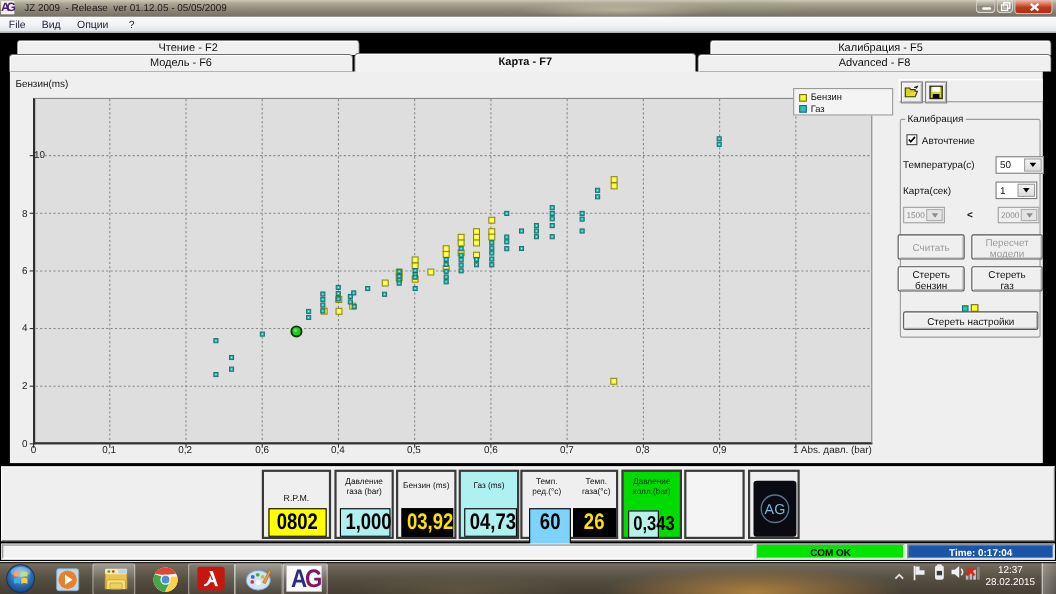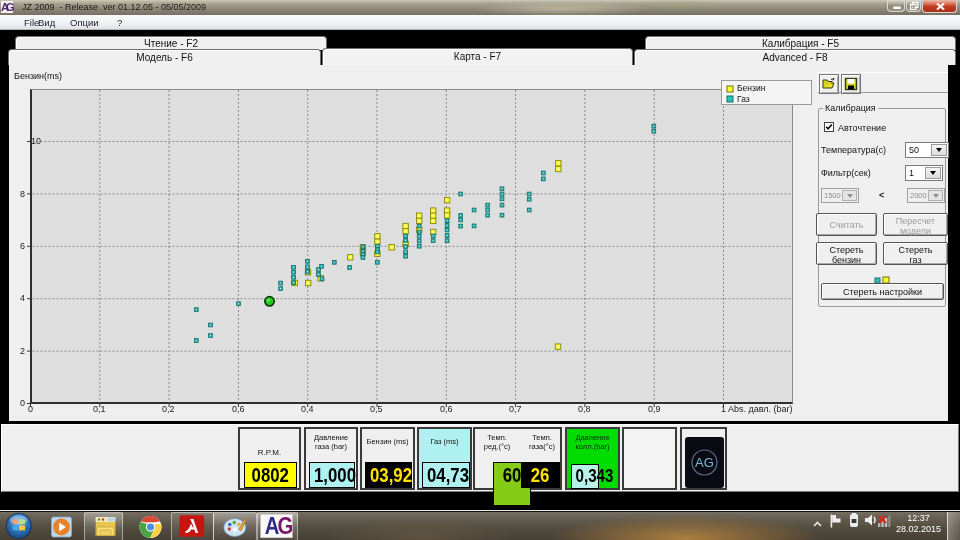--- a/index.html
+++ b/index.html
@@ -19,21 +19,21 @@
   .winbtn svg{display:block;margin:0 auto;}
   
   #menubar{left:0;top:15px;width:960px;height:15px;
     background:linear-gradient(180deg,#fbfbfb 0%,#f1f2f4 55%,#dfe2e7 100%);
     border-bottom:1px solid #b6b6ae;box-sizing:border-box;}
   #menubar span{position:absolute;top:2px;font-size:9.5px;color:#1c1c30;}
   
   .tab{box-sizing:border-box;background:#f0f0f0;border:1px solid #6e6e6e;border-bottom:none;
     border-radius:4px 4px 0 0;text-align:center;font-size:10px;color:#111;
     box-shadow:inset 1px 1px 0 #fff;}
-  .tab.active{background:#f2f2f2;font-weight:normal;}
+  .tab.active{background:#f2f2f2;font-weight:bold;}
   
   #mainpanel{left:9px;top:65px;width:939px;height:356px;background:#efefef;}
   #plot{position:absolute;left:21px;top:24px;width:763px;height:315px;background:#dedede;
     border-top:1px solid #8a8a8a;border-right:1px solid #8a8a8a;
     border-left:2px solid #2f2f2f;border-bottom:2px solid #2f2f2f;box-sizing:border-box;}
   .ylab{position:absolute;font-size:9px;color:#1c1c1c;text-align:right;width:16px;}
   .xlab{position:absolute;font-size:9px;color:#1c1c1c;top:339px;}
   #legend{z-index:5;position:absolute;left:712px;top:15px;width:89px;height:23px;background:#f4f4f4;
     border:1px solid #9a9a9a;font-size:8.5px;color:#111;}
   
@@ -98,21 +98,21 @@
         <rect x="3.5" y="4.5" width="5.5" height="5" fill="rgba(160,158,144,.6)" stroke="#fff" stroke-width="1.2"></rect>
       </svg>
     </div>
   <div class="abs winbtn" id="btnclose">
     <svg width="35" height="13">
         <path d="M14 3.5 L21 9.5 M21 3.5 L14 9.5" stroke="#fff" stroke-width="2.2"></path>
       </svg>
     </div>
 
   <div class="abs" id="menubar">
-    <span style="left:24px;">File</span>
+    <span style="left:8px;">File</span>
       <span style="left:38px;">Вид</span>
     <span style="left:70px;">Опции</span>
       <span style="left:117px;">?</span>
   </div>
 
   <div class="abs tab" style="left:15px;top:36px;width:312px;height:14px;line-height:13px;">Чтение - F2</div>
   <div class="abs tab" style="left:645px;top:36px;width:311px;height:14px;line-height:13px;">Калибрация - F5</div>
   <div class="abs tab" style="left:8px;top:49px;width:313px;height:16px;line-height:15px;">Модель - F6</div>
   <div class="abs tab" style="left:634px;top:49px;width:322px;height:16px;line-height:15px;">Advanced - F8</div>
   <div class="abs tab active" style="left:322px;top:48px;width:311px;height:18px;line-height:16px;">Карта - F7</div>
@@ -405,21 +405,21 @@
   <div class="ctl-label" style="left:838px;top:123px;">Авточтение</div>
 
   <div class="ctl-label" style="left:821px;top:145px;">Температура(с)</div>
   <div class="combo" style="left:905px;top:142px;width:44px;height:16px;">
     <span style="position:absolute;left:3px;top:2px;">50</span>
     <span class="btn">
         <span class="arrow"></span>
       </span>
   </div>
 
-  <div class="ctl-label" style="left:821px;top:168px;">Фильтр(сек)</div>
+  <div class="ctl-label" style="left:821px;top:168px;">Карта(сек)</div>
   <div class="combo" style="left:905px;top:165px;width:38px;height:16px;">
     <span style="position:absolute;left:3px;top:2px;">1</span>
     <span class="btn">
         <span class="arrow"></span>
       </span>
   </div>
 
   <div class="combo dis" style="left:821px;top:188px;width:38px;height:15px;">
     <span style="position:absolute;left:2px;top:2px;">1500</span>
     <span class="btn">
@@ -464,41 +464,46 @@
  </div>
 
  <div class="abs gbox" style="left:417px;top:427px;width:55px;height:63px;background:#aff0f0;">
    <div class="glab" style="top:9px;">Газ (ms)</div>
    <div class="gval" style="left:3px;top:33px;width:48px;height:26px;background:#aff0f0;"><span>04,73</span></div>
  </div>
 
  <div class="abs gbox" style="left:473px;top:427px;width:89px;height:63px;">
    <div class="glab" style="left:0px;top:5px;width:44px;">Темп.<br>ред.(°с)</div>
    <div class="glab" style="left:45px;top:5px;width:44px;">Темп.<br>газа(°с)</div>
-   <div class="gval" style="left:18px;top:33px;width:38px;height:44px;background:#84cc16;"><span>60</span></div>
+   <div class="gval" style="left:6px;top:33px;width:38px;height:44px;background:#7dd3fc;"><span>60</span></div>
    <div class="gval" style="left:46px;top:33px;width:39px;height:26px;background:#000;color:#ffe000;"><span>26</span></div>
  </div>
 
  <div class="abs gbox" style="left:565px;top:427px;width:55px;height:63px;background:#00db00;">
    <div class="glab" style="top:5px;color:#073007;">Давление<br>колл.(bar)</div>
    <div class="gval" style="left:4px;top:35px;width:28px;height:25px;background:#b8f0ea;font-size:18px;line-height:23px;"><span>0,343</span></div>
  </div>
 
  <div class="abs gbox" style="left:622px;top:427px;width:55px;height:63px;background:#f4f4f4;"></div>
 
  <div class="abs gbox" style="left:680px;top:427px;width:47px;height:63px;">
    <div style="position:absolute;left:3px;top:8px;width:39px;height:51px;background:#0a0a12;border-radius:3px;">
      <svg width="39" height="51">
             <circle cx="19.5" cy="25.5" r="12.5" fill="none" stroke="#5a748c" stroke-width="1.2"></circle>
      <text x="19.5" y="30" text-anchor="middle" font-family="Liberation Sans" font-size="13" fill="#7ab8d8">AG</text>
           </svg>
    </div>
  </div>
 </div>
 
+  <div class="abs" id="statusbar">
+    <div class="sseg" style="left:1px;width:683px;background:#f3f3f3;"></div>
+    <div class="sseg" style="left:687px;width:134px;background:#00e400;color:#000;">COM OK</div>
+    <div class="sseg" style="left:824px;width:133px;background:#1c55a8;color:#fff;">Time: 0:17:04</div>
+  </div>
 
   <div class="abs" id="taskbar">
     <div style="position:absolute;left:520px;top:2px;width:300px;height:28px;
       background:radial-gradient(ellipse 170px 30px at 55% 95%, rgba(205,148,66,.75), rgba(150,108,58,.35) 60%, transparent 80%);"></div>
     <div style="position:absolute;left:300px;top:2px;width:240px;height:28px;
       background:radial-gradient(ellipse 130px 24px at 50% 90%, rgba(120,100,70,.45), transparent 75%);"></div>
     <div class="tbtn" style="left:84px;width:37px;"></div>
     <div class="tbtn" style="left:171px;width:41px;background:linear-gradient(180deg,rgba(255,255,255,.12),rgba(255,255,255,.04));"></div>
     <div class="tbtn" style="left:213px;width:42px;"></div>
     <div class="tbtn" style="left:257px;width:39px;background:linear-gradient(180deg,rgba(255,255,255,.45),rgba(255,255,255,.18) 50%,rgba(255,255,255,.08));"></div>

